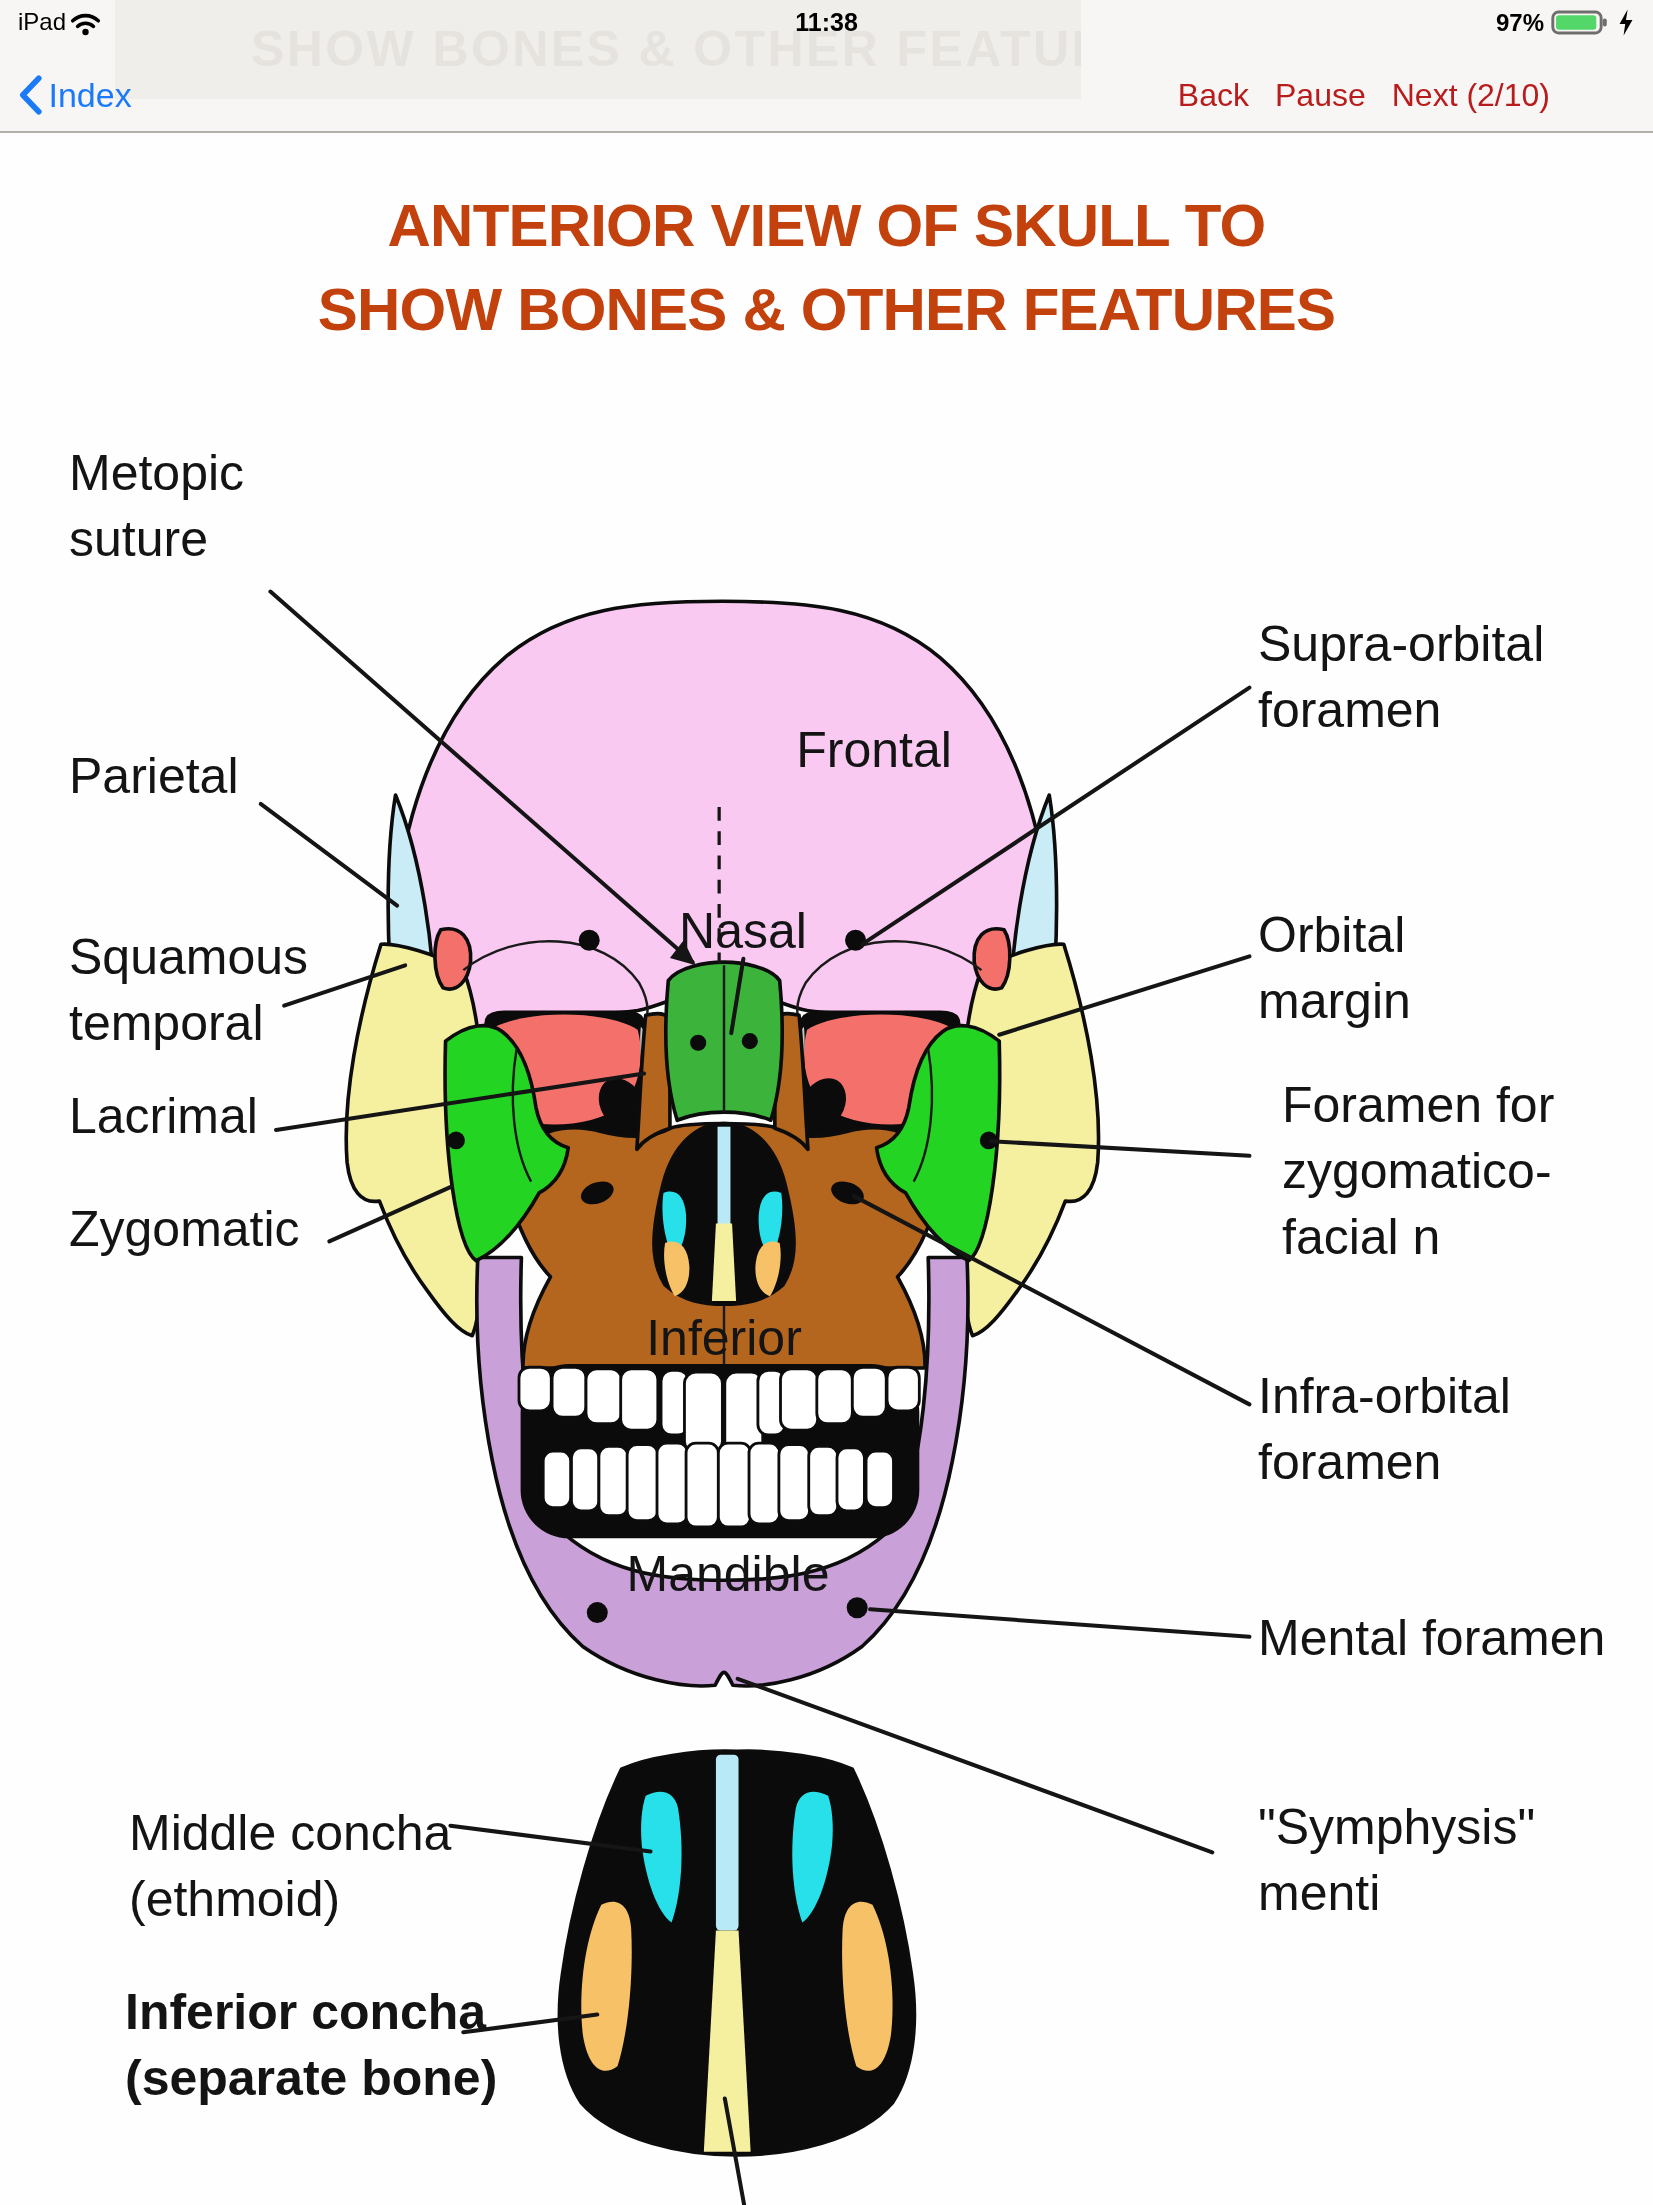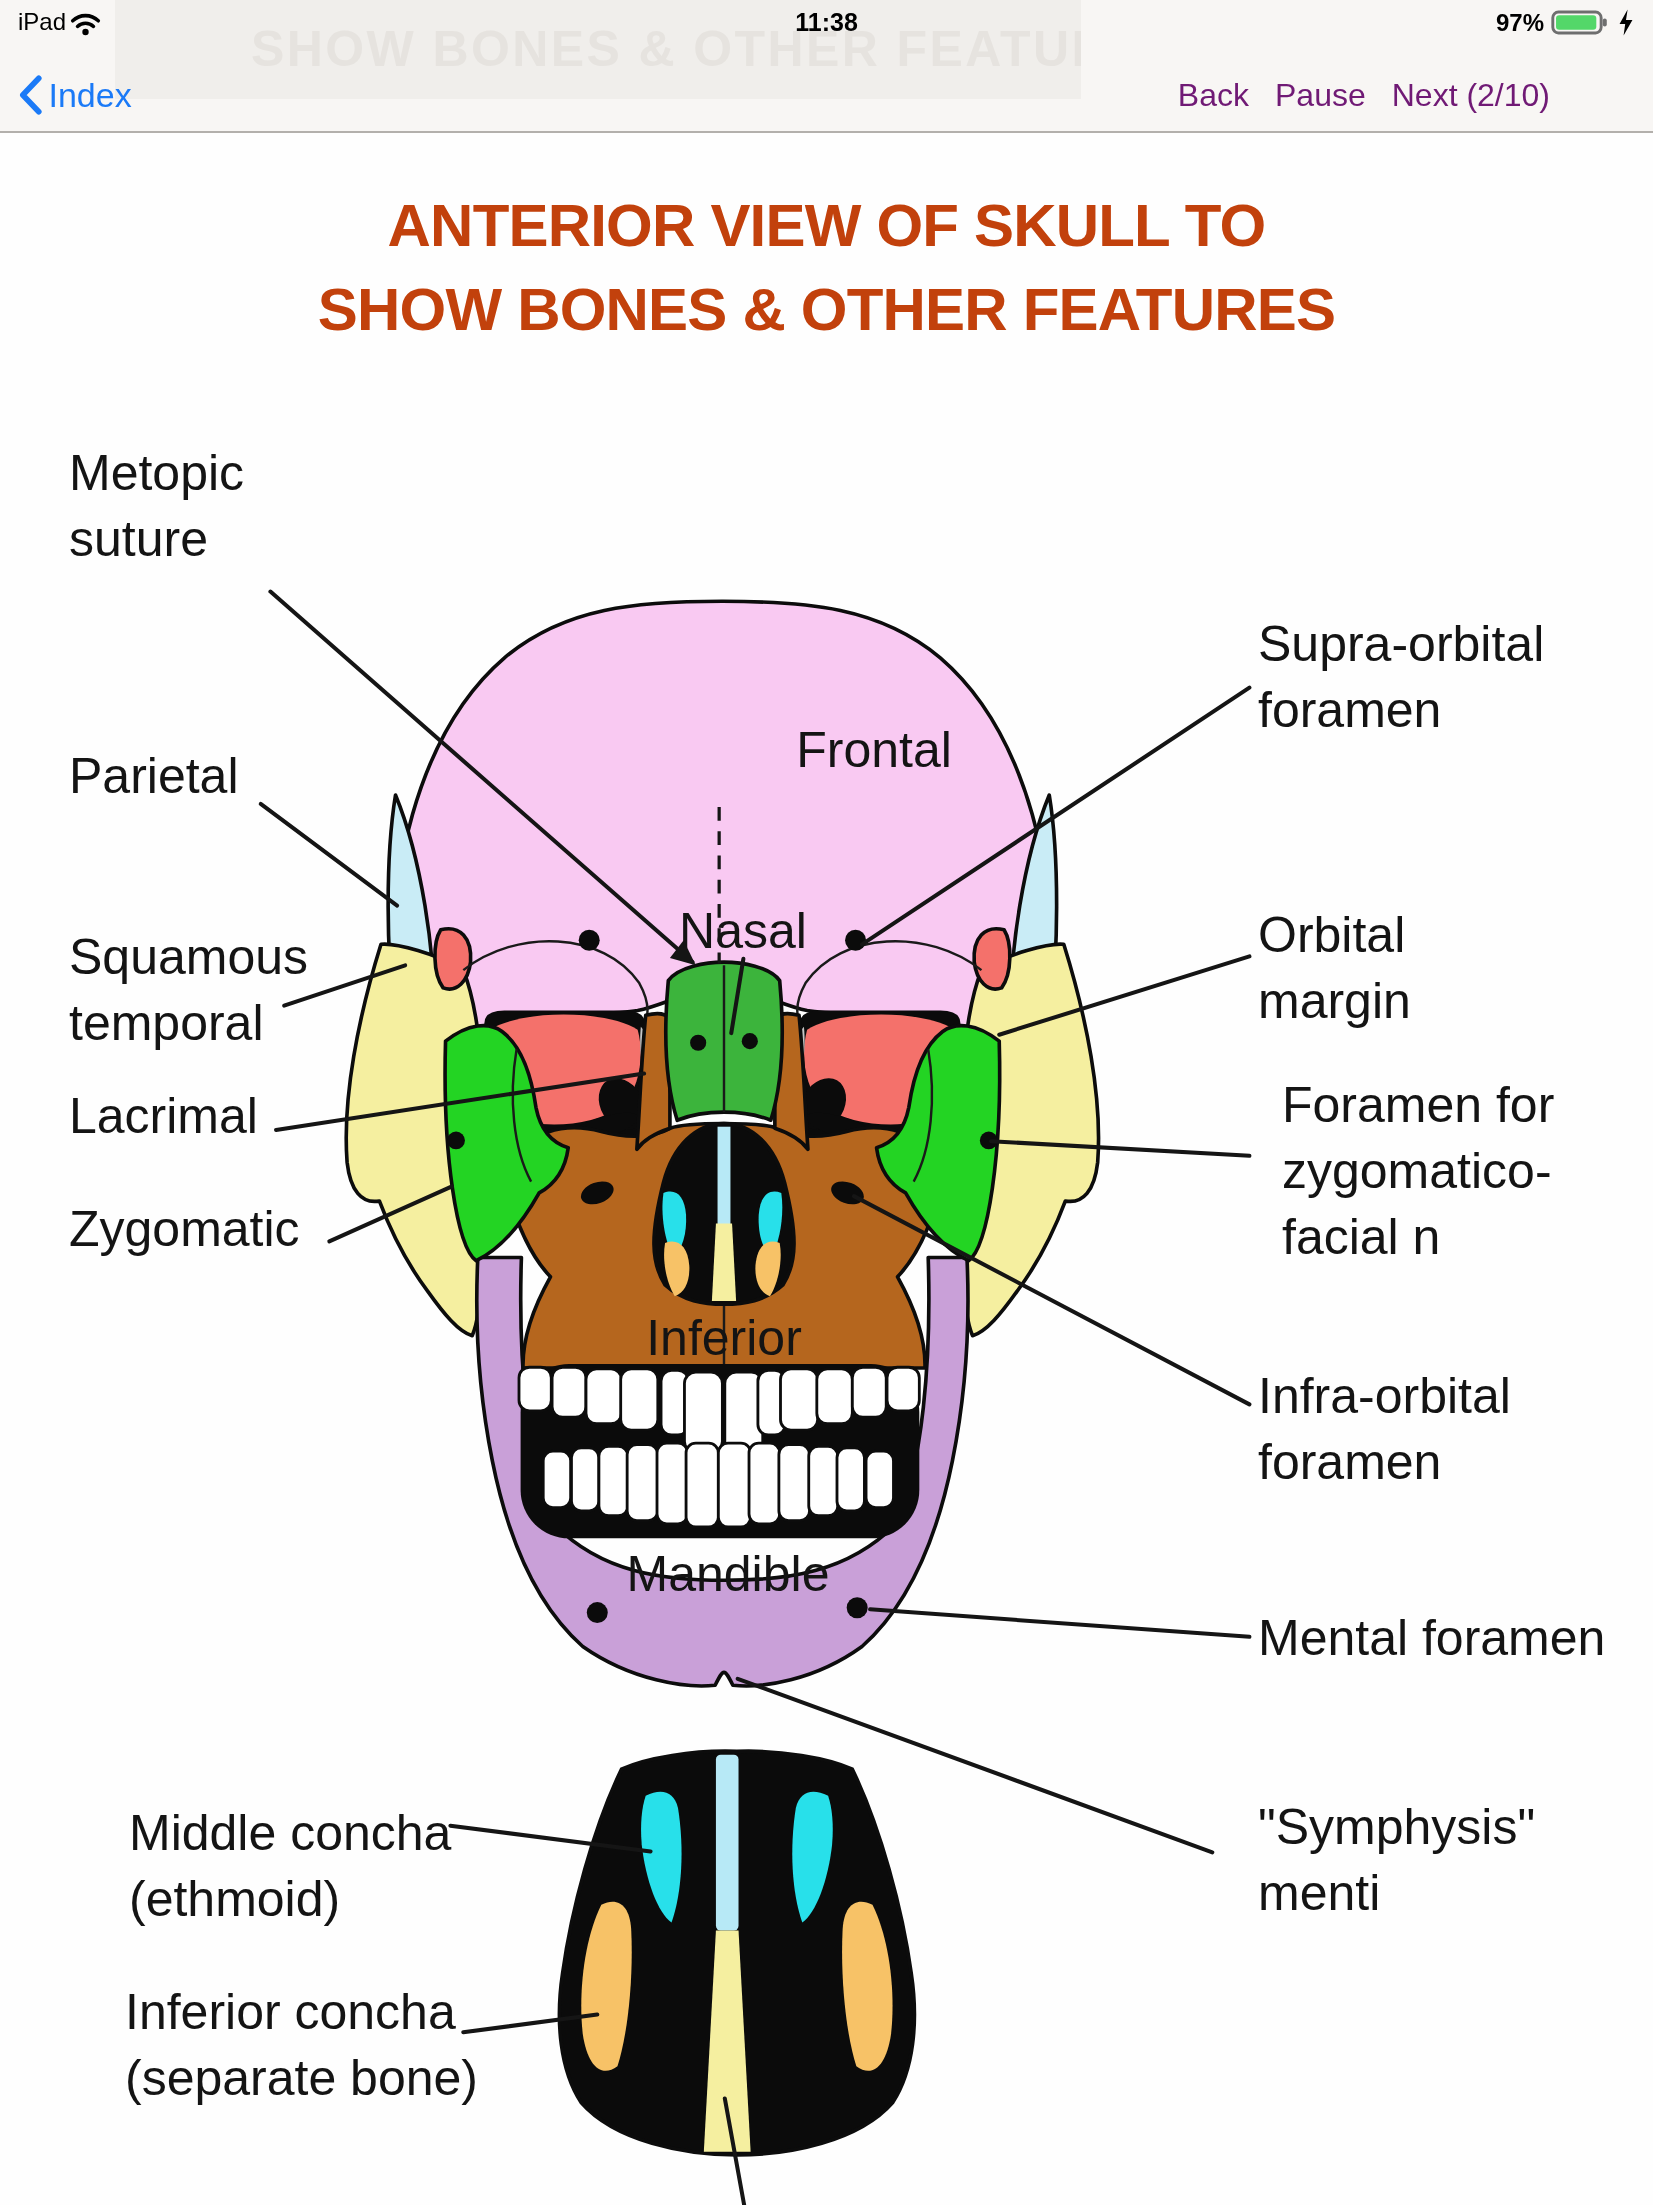--- a/index.html
+++ b/index.html
@@ -11,40 +11,40 @@
   #watermark-panel{position:absolute;left:115px;top:0;width:966px;height:99px;background:#f0eeeb;overflow:hidden;}
   #watermark-panel span{display:block;padding-left:136px;line-height:98px;font-size:50px;font-weight:700;
           letter-spacing:2.4px;color:#e6e3df;white-space:nowrap;}
   .statustext{position:absolute;top:8px;font-size:24px;color:#000;}
   #sb-left{left:18px;font-weight:500;display:flex;align-items:flex-end;gap:4px;}
   #sb-time{left:0;width:1653px;text-align:center;font-weight:700;font-size:25px;}
   #sb-right{right:18px;display:flex;align-items:center;gap:6.5px;font-weight:600;}
   #nav-left{position:absolute;left:18px;top:74px;display:flex;align-items:center;gap:6.5px;cursor:pointer;}
   #nav-left span{font-size:34px;color:#1b7af7;}
   #nav-right{position:absolute;right:103px;top:77px;display:flex;gap:26px;}
-  #nav-right div{font-size:32px;color:#701a75;cursor:pointer;}
+  #nav-right div{font-size:32px;color:#b91c1c;cursor:pointer;}
   
   #main-title{position:absolute;left:0;top:184px;width:1653px;text-align:center;z-index:5;
       font-size:60px;font-weight:700;line-height:84px;color:#c2410c;letter-spacing:-0.8px;}
   
   .lbl{position:absolute;font-size:50px;line-height:1.32;color:#141414;z-index:10;}
   .ctr{text-align:center;}
   #lb-metopic{left:69px;top:440px;width:250px;}
   #lb-parietal{left:69px;top:743px;width:339px;}
   #lb-squamous{left:69px;top:924px;width:274px;}
   #lb-lacrimal{left:69px;top:1083px;width:339px;}
   #lb-zygomatic{left:69px;top:1196px;width:371px;}
   #lb-supra{left:1258px;top:604px;width:363px;margin-top:7px;}
   #lb-orbmargin{left:1258px;top:902px;width:226px;}
   #lb-zygfac{left:1258px;top:1072px;width:371px;margin-left:24px;}
   #lb-infra{left:1258px;top:1363px;width:315px;}
   #lb-mental{left:1258px;top:1605px;width:500px;}
   #lb-symphysis{left:1258px;top:1794px;width:307px;}
   #lb-midconcha{left:129px;top:1800px;width:387px;}
-  #lb-infconcha{left:125px;top:1979px;width:404px;}
+  #lb-infconcha{left:125px;top:1979px;width:404px;font-weight:bold;}
   #lb-frontal{left:761px;top:717px;width:226px;}
   #lb-nasal{left:638px;top:898px;width:210px;}
   #lb-maxilla{left:599px;top:1305px;width:250px;}
   #lb-mandible{left:607px;top:1541px;width:242px;}
   
   #diagram{position:absolute;left:0;top:0;width:1653px;height:2205px;z-index:1;}
   .ol{stroke:#0c0c0c;stroke-width:4.5;stroke-linejoin:round;}
   .tn{stroke:#1a1a1a;stroke-width:3;fill:none;}
   .ld{stroke:#151515;stroke-width:5;stroke-linecap:round;}
   .c-pink{fill:var(--pink);}   .c-blue{fill:var(--blue);}

